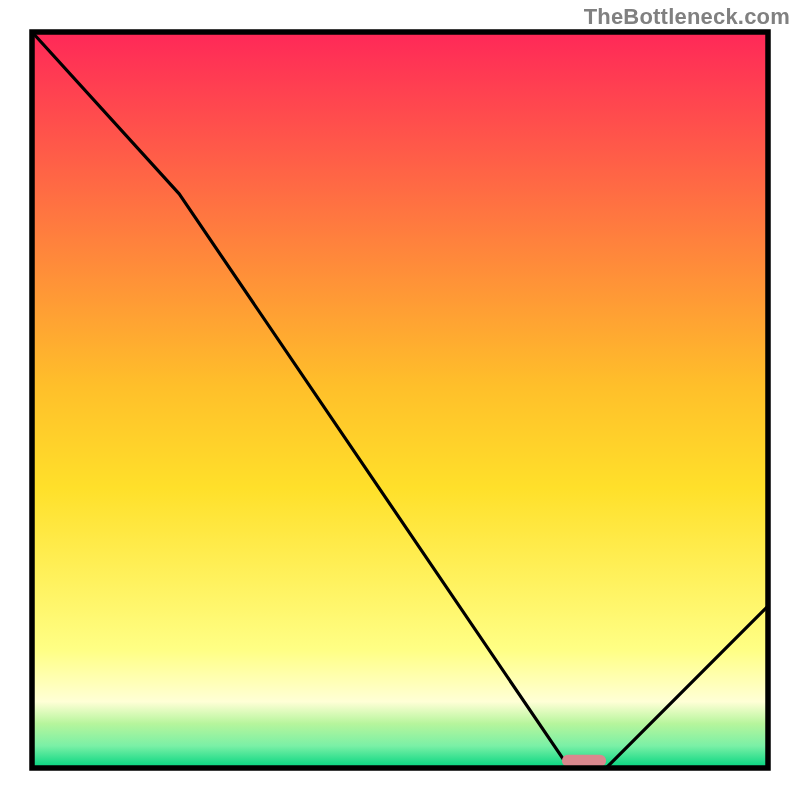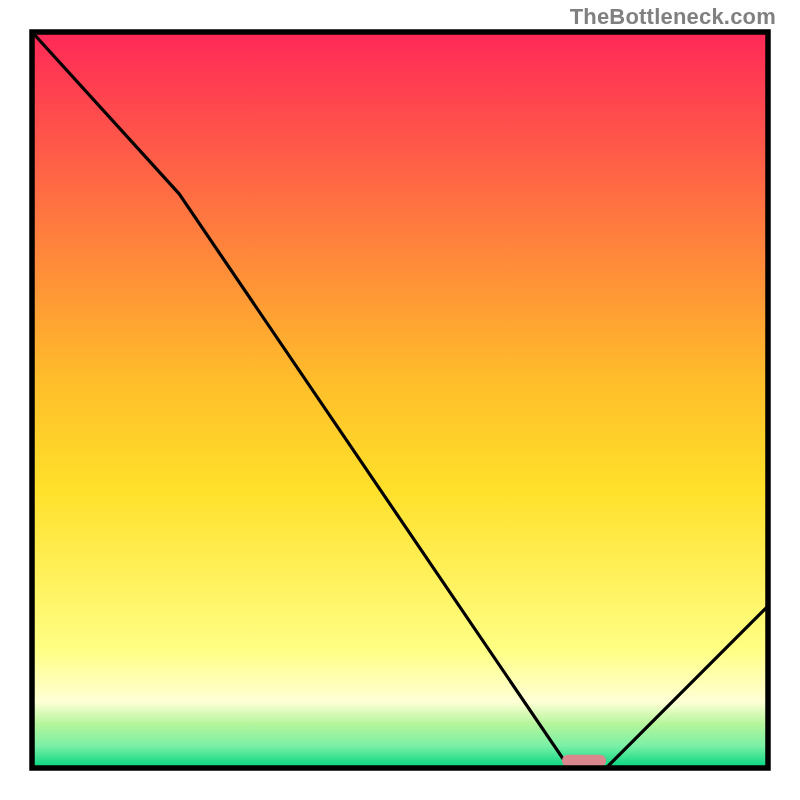--- a/index.html
+++ b/index.html
@@ -11,21 +11,21 @@
     font-family: Arial, Helvetica, sans-serif;
   }
   .wrap {
     position: relative;
     width: 800px;
     height: 800px;
   }
   .watermark {
     position: absolute;
     top: 4px;
-    right: 24px;
+    right: 10px;
     font-size: 22px;
     font-weight: 600;
     color: #808080;
     letter-spacing: 0.2px;
   }
   svg {
     display: block;
   }
 </style>
 </head>

